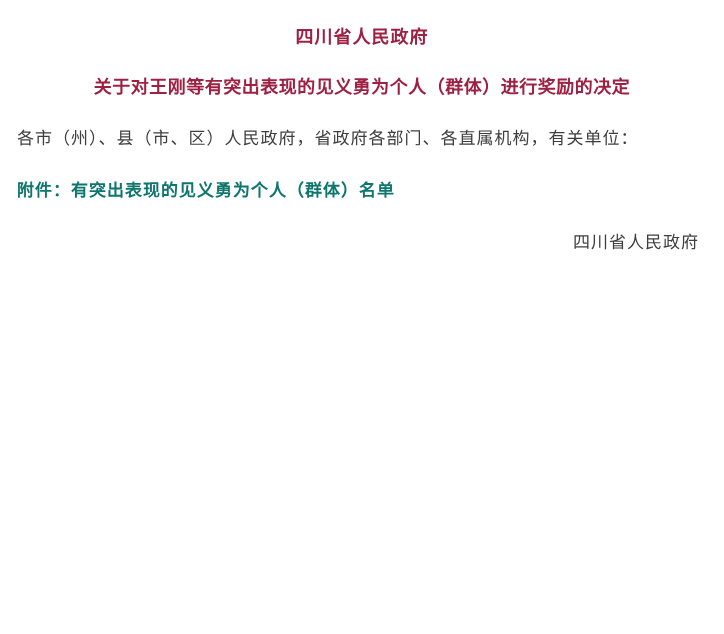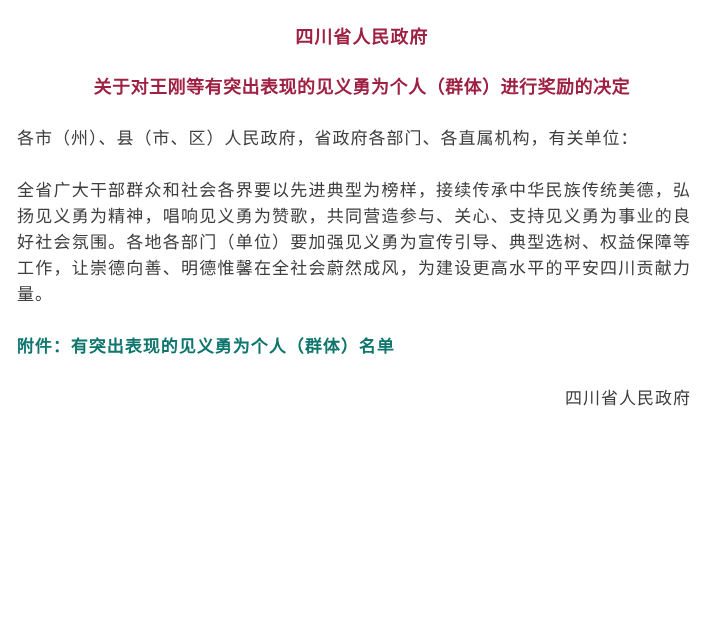--- a/index.html
+++ b/index.html
@@ -29,21 +29,21 @@
   .doc-subtitle {
     margin: 16px;
     text-align: center;
     font-size: 18px;
     line-height: 26px;
     font-weight: bold;
     color: #9e2043;
     letter-spacing: 0.5px;
   }
   .body-text {
-    margin: 26px 16px 0 0;
+    margin: 26px 8px 0 0;
     font-size: 17px;
     line-height: 26px;
     color: #3e3e3e;
     letter-spacing: 1px;
     text-align: justify;
     text-justify: inter-ideograph;
   }
   .attachment {
     font-weight: bold;
     color: #0f766e;
@@ -57,19 +57,18 @@
 <body>
 
 <div class="page">
   <h1 class="doc-title">四川省人民政府</h1>
 
   <h2 class="doc-subtitle">关于对王刚等有突出表现的见义勇为个人（群体）进行奖励的决定</h2>
 
   <p class="body-text">各市（州）、县（市、区）人民政府，省政府各部门、各直属机构，有关单位：</p>
 
 
-  <p class="body-text">全省广大干部群众和社会各界要以先进典型为榜样，接续传承中华民族传统美德，弘扬见义勇为精神，唱响见义勇为赞歌，共同营造参与、关心、支持见义勇为事业的良好社会氛围。各地各部门（单位）要加强见义勇为宣传引导、典型选树、权益保障等工作，让崇德向善、明德惟馨在全社会蔚然成风，为建设更高水平的平安四川贡献力量。</p>
 
   <p class="body-text attachment">附件：有突出表现的见义勇为个人（群体）名单</p>
 
   <p class="body-text signature">四川省人民政府</p>
 
 </div>
 
 </body></html>

